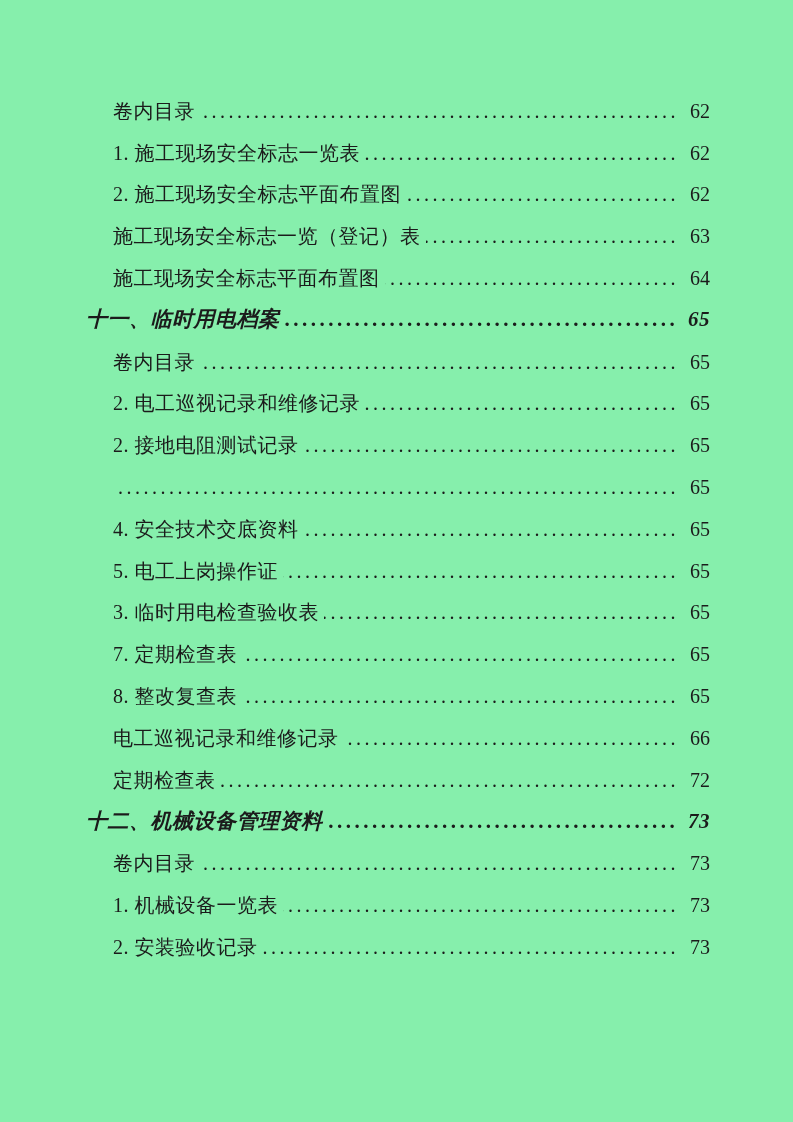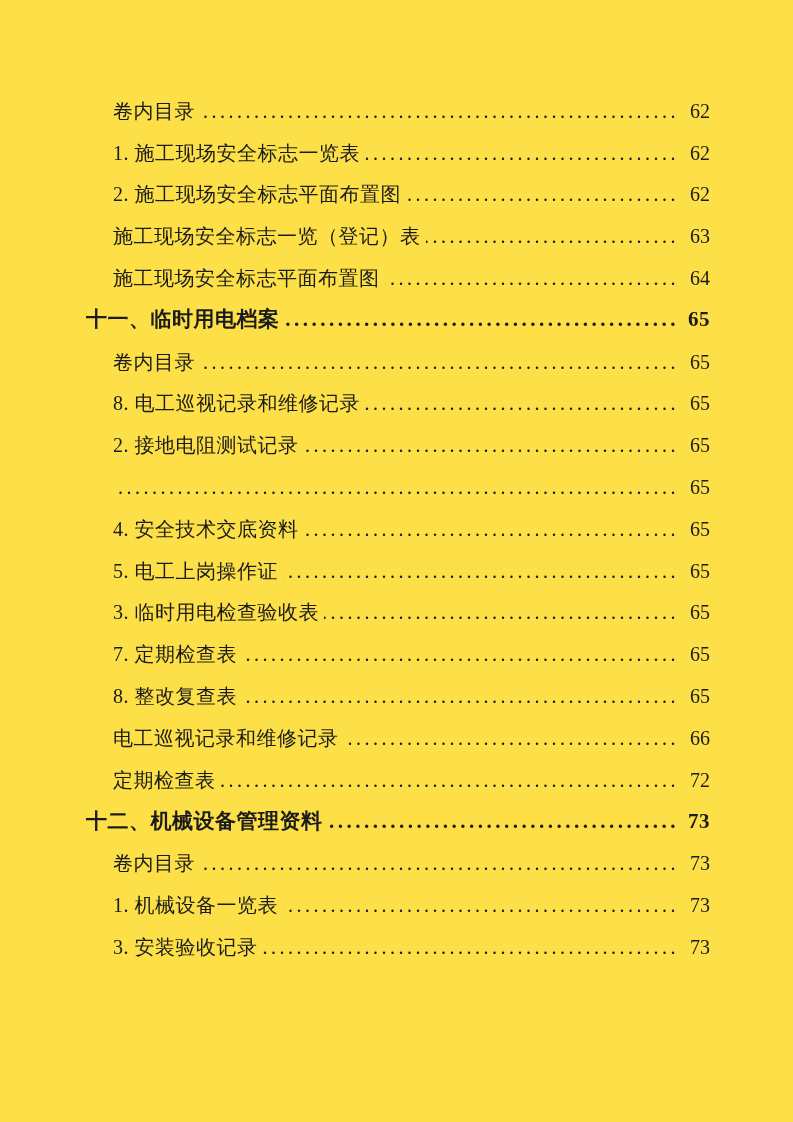--- a/index.html
+++ b/index.html
@@ -8,40 +8,41 @@
     width: 793px;
     height: 1122px;
     position: relative;
     overflow: hidden;
     font-family: "Liberation Serif", "DejaVu Serif", serif;
     color: #1b1b1b;
   }
   .page {
     position: absolute;
     inset: 0;
-    background: #fde047;
+    background: #86efac;
   }
   .toc {
     position: absolute;
     left: 86px;
     top: 90px;
     width: 624px;
   }
   .row {
     display: flex;
     align-items: center;
     height: 41.8px;
     font-size: 20px;
     line-height: 1;
   }
   .row.item { padding-left: 27px; }
   .row.section {
     font-weight: bold;
     font-size: 21px;
     letter-spacing: 0.5px;
+    font-style: italic;
   }
   .lbl {
     white-space: nowrap;
     letter-spacing: 0.5px;
   }
   .dots {
     flex: 1 1 auto;
     overflow: hidden;
     white-space: nowrap;
     margin: 0 7px 0 5px;
@@ -99,21 +100,21 @@
       <span class="pg">65</span>
     </div>
 
     <div class="row item">
       <span class="lbl">卷内目录</span>
       <span class="dots"></span>
       <span class="pg">65</span>
     </div>
 
     <div class="row item">
-      <span class="lbl">8. 电工巡视记录和维修记录</span>
+      <span class="lbl">2. 电工巡视记录和维修记录</span>
       <span class="dots"></span>
       <span class="pg">65</span>
     </div>
 
     <div class="row item">
       <span class="lbl">2. 接地电阻测试记录</span>
       <span class="dots"></span>
       <span class="pg">65</span>
     </div>
 
@@ -178,19 +179,19 @@
       <span class="pg">73</span>
     </div>
 
     <div class="row item">
       <span class="lbl">1. 机械设备一览表</span>
       <span class="dots"></span>
       <span class="pg">73</span>
     </div>
 
     <div class="row item">
-      <span class="lbl">3. 安装验收记录</span>
+      <span class="lbl">2. 安装验收记录</span>
       <span class="dots"></span>
       <span class="pg">73</span>
     </div>
 
   </div>
 </div>
 
 </body></html>

